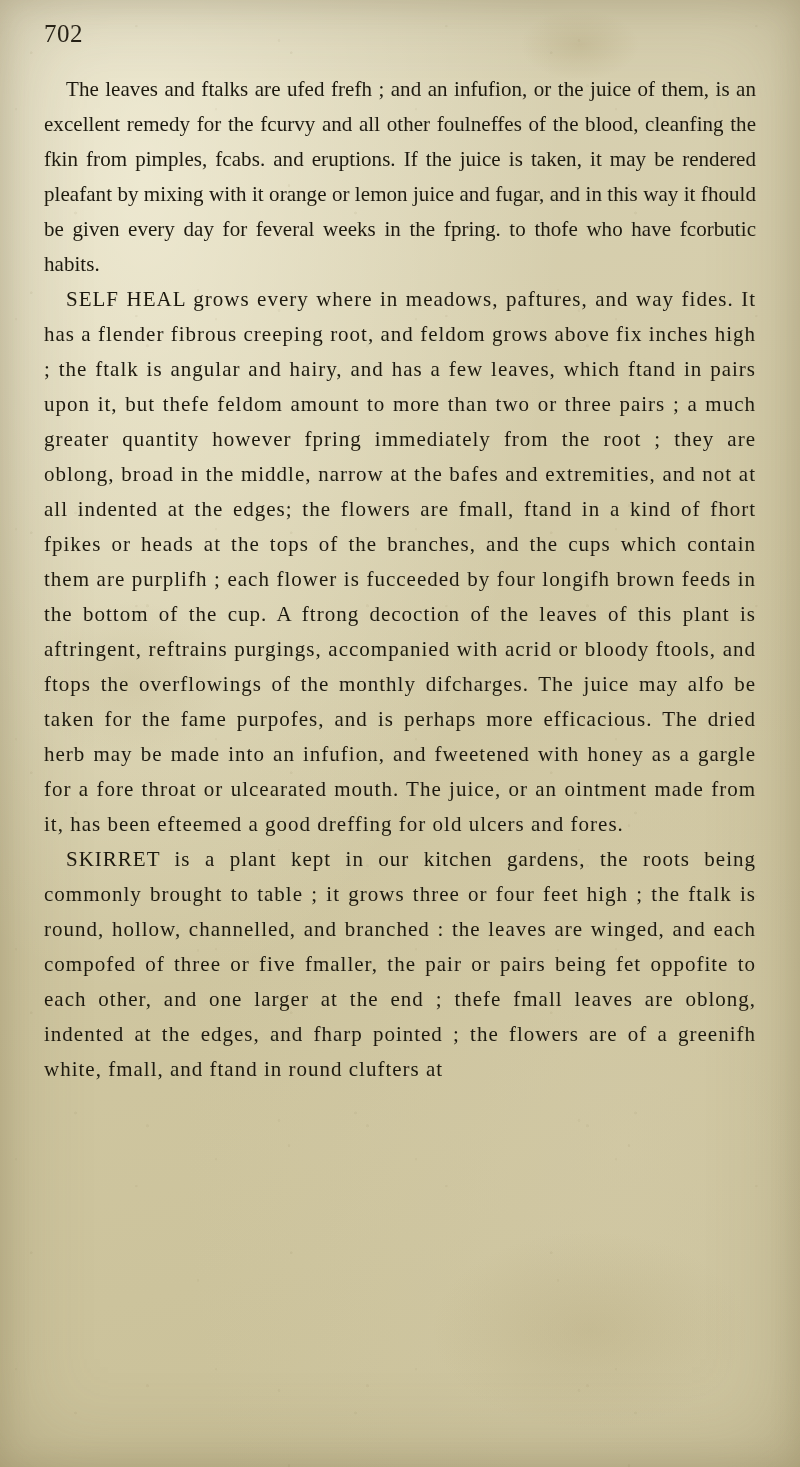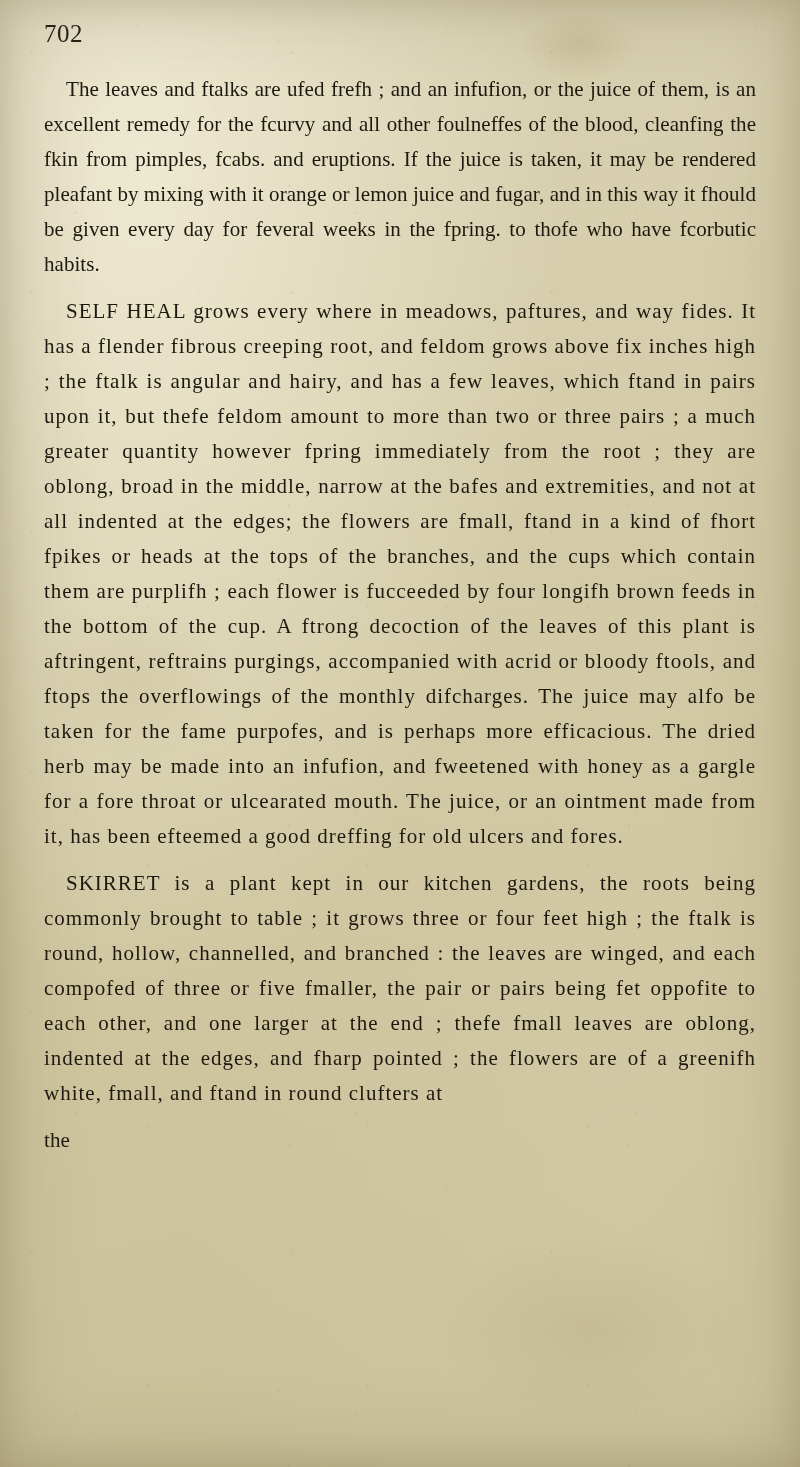--- a/index.html
+++ b/index.html
@@ -78,21 +78,21 @@
     color: #1d190f;
     text-align: justify;
     text-align-last: left;
     letter-spacing: 0.05px;
   }
   .para {
     margin: 0;
     text-indent: 22px;
   }
   .para + .para {
-    margin-top: 12px;
+    margin-top: 0px;
   }
   .entry-head {
     letter-spacing: 1.0px;
   }
   .lastline {
     text-align: center;
     margin-top: 2px;
     text-indent: 0;
   }
   .smudge1, .smudge2, .smudge3 {
@@ -115,18 +115,17 @@
 
   <div class="content">
     <div class="header">
       <div class="folio">702</div>
     </div>
 
     <div class="body-text">
       <p class="para">The leaves and ftalks are ufed frefh ; and an infufion, or the juice of them, is an excellent remedy for the fcurvy and all other foulneffes of the blood, cleanfing the fkin from pimples, fcabs. and eruptions. If the juice is taken, it may be rendered pleafant by mixing with it orange or lemon juice and fugar, and in this way it fhould be given every day for feveral weeks in the fpring. to thofe who have fcorbutic habits.</p>
       <p class="para entry-head">SELF HEAL grows every where in meadows, paftures, and way fides. It has a flender fibrous creeping root, and feldom grows above fix inches high ; the ftalk is angular and hairy, and has a few leaves, which ftand in pairs upon it, but thefe feldom amount to more than two or three pairs ; a much greater quantity however fpring immediately from the root ; they are oblong, broad in the middle, narrow at the bafes and extremities, and not at all indented at the edges; the flowers are fmall, ftand in a kind of fhort fpikes or heads at the tops of the branches, and the cups which contain them are purplifh ; each flower is fucceeded by four longifh brown feeds in the bottom of the cup. A ftrong decoction of the leaves of this plant is aftringent, reftrains purgings, accompanied with acrid or bloody ftools, and ftops the overflowings of the monthly difcharges. The juice may alfo be taken for the fame purpofes, and is perhaps more efficacious. The dried herb may be made into an infufion, and fweetened with honey as a gargle for a fore throat or ulcearated mouth. The juice, or an ointment made from it, has been efteemed a good dreffing for old ulcers and fores.</p>
       <p class="para entry-head">SKIRRET is a plant kept in our kitchen gardens, the roots being commonly brought to table ; it grows three or four feet high ; the ftalk is round, hollow, channelled, and branched : the leaves are winged, and each compofed of three or five fmaller, the pair or pairs being fet oppofite to each other, and one larger at the end ; thefe fmall leaves are oblong, indented at the edges, and fharp pointed ; the flowers are of a greenifh white, fmall, and ftand in round clufters at</p>
-      <p class="para lastline">the</p>
     </div>
   </div>
 
   <div class="vignette"></div>
 </div>
 
 </body></html>

